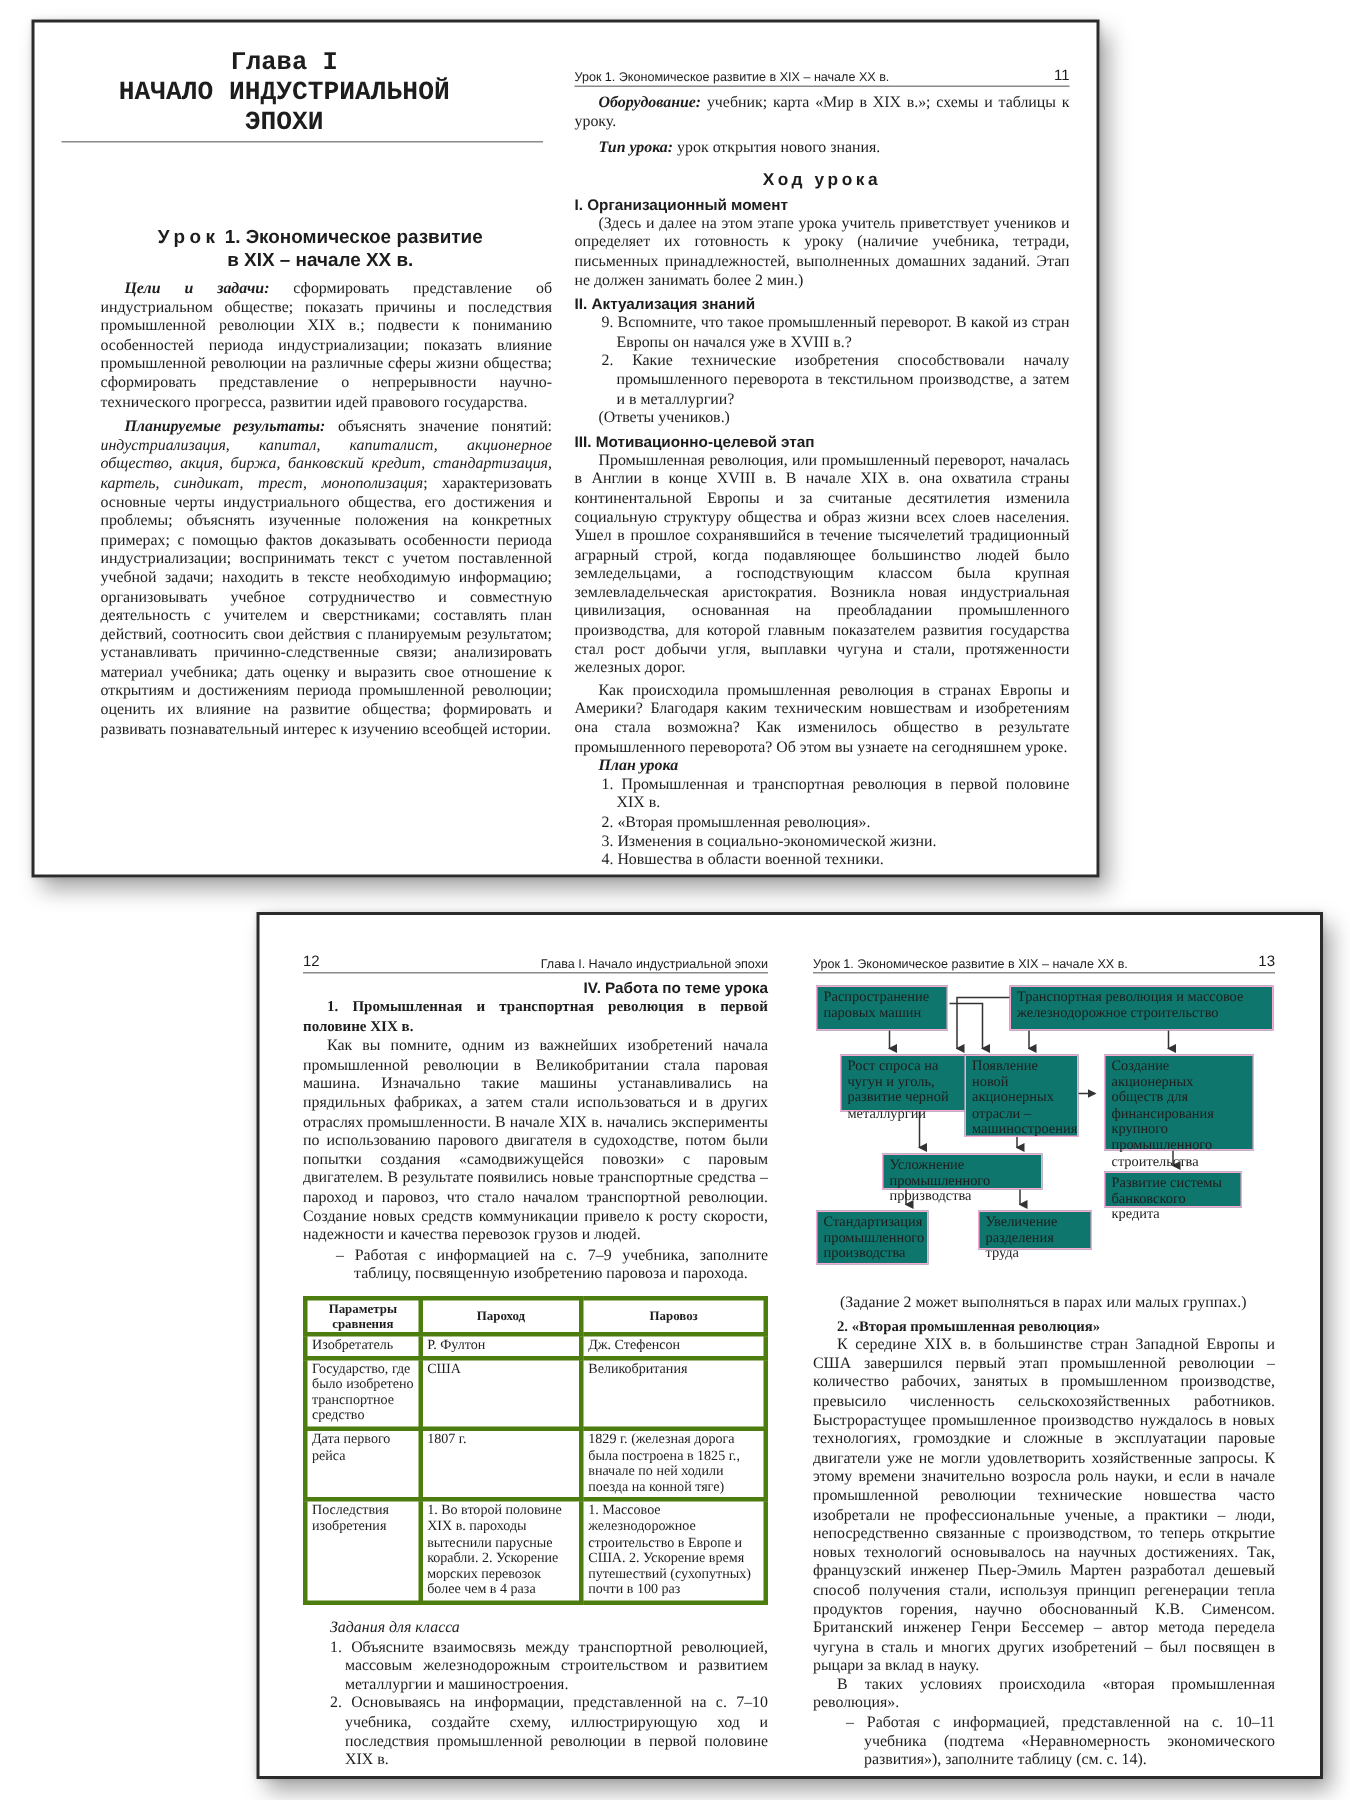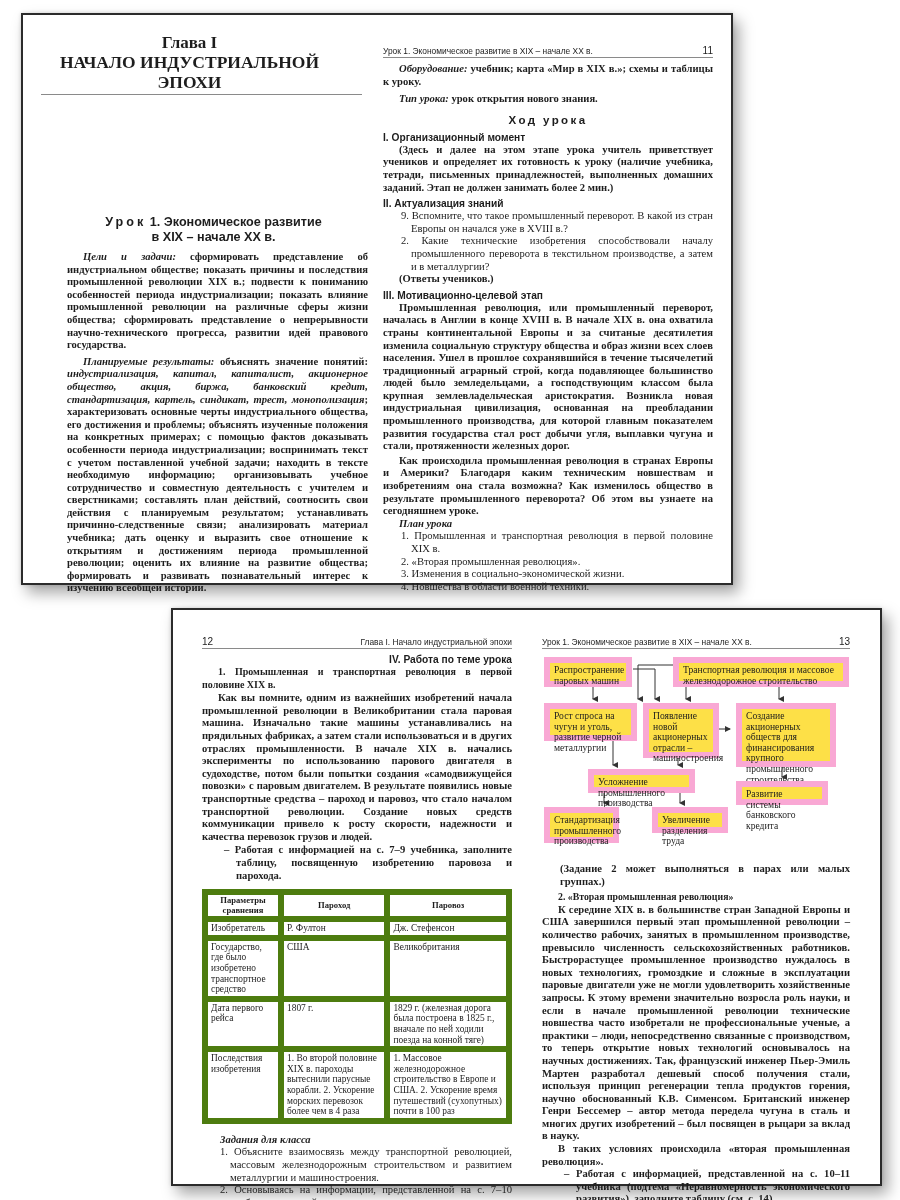--- a/index.html
+++ b/index.html
@@ -3,62 +3,62 @@
 <meta charset="utf-8">
 <style>
   html,body{margin:0;padding:0;background:#ffffff;}
   body{width:900px;height:1200px;position:relative;overflow:hidden;
        font-family:"Liberation Serif","DejaVu Serif",serif;color:#1d1d1d;}
   .spread{position:absolute;background:#fff;border:2px solid #2b2b2b;
           box-shadow:6px 8px 14px rgba(0,0,0,0.35), 0 0 4px rgba(0,0,0,0.15);}
   #spread-top{left:21px;top:13px;width:708px;height:568px;}
   #spread-bottom{left:171px;top:608px;width:707px;height:574px;}
   .page{position:absolute;top:0;height:100%;}
-  p{margin:0;font-weight:bold;}
+  p{margin:0;}
   .body-text{font-size:10.6px;line-height:12.6px;text-align:justify;}
   .indent{text-indent:16px;}
   .runhead{font-family:"Liberation Sans","DejaVu Sans",sans-serif;font-size:8.4px;
            display:flex;justify-content:space-between;align-items:center;
            border-bottom:1.3px solid #8a8a8a;padding-bottom:1px;}
   .runhead .num{font-size:10px;}
   .sec-head{font-family:"Liberation Sans","DejaVu Sans",sans-serif;font-weight:bold;
             font-size:10.2px;margin-top:4px;line-height:12px;}
   ol.numlist{margin:0;padding:0;list-style:none;}
   ol.numlist li{padding-left:28px;text-indent:-10px;font-size:10.6px;line-height:12.6px;text-align:justify;}
   .dashitem{padding-left:34px;text-indent:-12px;font-size:10.6px;line-height:12.6px;text-align:justify;}
   
-  .chapter-title{text-align:center;font-family:Liberation Serif, serif;font-weight:bold;}
+  .chapter-title{text-align:center;font-family:Liberation Mono, monospace;font-weight:bold;}
   .chapter-title .l1{font-size:17px;line-height:19px;font-weight:bold;}
   .chapter-title .l2{font-size:17.5px;line-height:20px;}
   .chapter-rule{border-bottom:1.5px solid #8a8a8a;margin-top:2px;}
   .lesson-title{text-align:center;font-family:"Liberation Sans","DejaVu Sans",sans-serif;font-weight:bold;
                 font-size:12.6px;line-height:15px;}
   .spaced{letter-spacing:3px;}
   .progress-title{text-align:center;font-family:"Liberation Sans","DejaVu Sans",sans-serif;font-weight:bold;
                   font-size:11.5px;letter-spacing:2.4px;margin:8px 0 6px;}
   table.cmp{border-collapse:collapse;width:100%;font-size:9.4px;line-height:10.6px;margin-top:7px;}
-  table.cmp td, table.cmp th{border:6px solid #4d7c0f;padding:1px 3px;vertical-align:top;text-align:left;}
+  table.cmp td, table.cmp th{border:3px solid #4d7c0f;padding:1px 3px;vertical-align:top;text-align:left;}
   table.cmp th{font-weight:bold;text-align:center;vertical-align:middle;font-size:8.6px;line-height:9.6px;}
-  .fc-box{position:absolute;border:6px solid #f9a8d4;background:#fde047;font-size:9.6px;line-height:10.6px;
+  .fc-box{position:absolute;border:1px solid #f9a8d4;background:#0f766e;font-size:9.6px;line-height:10.6px;
           padding:2px 4px;box-sizing:border-box;}
 </style>
 </head>
 <body>
 
 <div id="spread-top" class="spread">
 
   <div class="page" style="left:14px;width:305px;">
     <div class="chapter-title" style="margin-top:18px;">
       <div class="l1">Глава I</div>
       <div class="l2">НАЧАЛО ИНДУСТРИАЛЬНОЙ</div>
       <div class="l2">ЭПОХИ</div>
     </div>
     <div class="chapter-rule" style="margin-left:4px;margin-right:-20px;"></div>
 
-    <div class="lesson-title" style="margin-top:120px;margin-left:24px;margin-right:-24px;">
+    <div class="lesson-title" style="margin-top:56px;margin-left:24px;margin-right:-24px;">
       <div><span class="spaced">Урок</span> <span>1. Экономическое развитие</span></div>
       <div>в XIX – начале XX в.</div>
     </div>
 
     <div style="margin-top:6px;margin-left:30px;margin-right:-26px;">
       <p class="body-text indent"><b><i>Цели и задачи:</i></b><span> сформировать представление об индустриальном обществе; показать причины и последствия промышленной революции XIX в.; подвести к пониманию особенностей периода индустриализации; показать влияние промышленной революции на различные сферы жизни общества; сформировать представление о непрерывности научно-технического прогресса, развитии идей правового государства.</span></p>
       <p class="body-text indent" style="margin-top:4px;"><b><i>Планируемые результаты:</i></b><span> объяснять значение понятий: </span><i>индустриализация, капитал, капиталист, акционерное общество, акция, биржа, банковский кредит, стандартизация, картель, синдикат, трест, монополизация</i><span>; характеризовать основные черты индустриального общества, его достижения и проблемы; объяснять изученные положения на конкретных примерах; с помощью фактов доказывать особенности периода индустриализации; воспринимать текст с учетом поставленной учебной задачи; находить в тексте необходимую информацию; организовывать учебное сотрудничество и совместную деятельность с учителем и сверстниками; составлять план действий, соотносить свои действия с планируемым результатом; устанавливать причинно-следственные связи; анализировать материал учебника; дать оценку и выразить свое отношение к открытиям и достижениям периода промышленной революции; оценить их влияние на развитие общества; формировать и развивать познавательный интерес к изучению всеобщей истории.</span></p>
     </div>
   </div>
 
@@ -175,21 +175,21 @@
           <line x1="176" y1="74" x2="188" y2="74" marker-end="url(#arrR)"></line>
           <line x1="71" y1="84" x2="71" y2="110" marker-end="url(#arr)"></line>
           <line x1="136" y1="102" x2="136" y2="110" marker-end="url(#arr)"></line>
           <line x1="240" y1="112" x2="240" y2="122" marker-end="url(#arr)"></line>
           <line x1="62" y1="136" x2="62" y2="148" marker-end="url(#arr)"></line>
           <line x1="138" y1="136" x2="138" y2="148" marker-end="url(#arr)"></line>
         </g>
       </svg>
       <div class="fc-box" style="left:2px;top:2px;width:88px;height:30px;">Распространение паровых машин</div>
       <div class="fc-box" style="left:131px;top:2px;width:176px;height:30px;">Транспортная революция и массовое железнодорожное строительство</div>
-      <div class="fc-box" style="left:2px;top:48px;width:93px;height:38px;">Рост спроса на чугун и уголь, развитие черной металлургии</div>
+      <div class="fc-box" style="left:18px;top:48px;width:93px;height:38px;">Рост спроса на чугун и уголь, развитие черной металлургии</div>
       <div class="fc-box" style="left:101px;top:48px;width:76px;height:55px;">Появление новой акционерных отрасли – машиностроения</div>
       <div class="fc-box" style="left:194px;top:48px;width:100px;height:64px;">Создание акционерных обществ для финансирования крупного промышленного строительства</div>
       <div class="fc-box" style="left:46px;top:114px;width:107px;height:24px;">Усложнение промышленного производства</div>
       <div class="fc-box" style="left:194px;top:126px;width:92px;height:24px;">Развитие системы банковского кредита</div>
       <div class="fc-box" style="left:2px;top:152px;width:75px;height:36px;">Стандартизация промышленного производства</div>
       <div class="fc-box" style="left:110px;top:152px;width:76px;height:26px;">Увеличение разделения труда</div>
     </div>
 
     <p class="body-text" style="padding-left:18px;margin-top:4px;">(Задание 2 может выполняться в парах или малых группах.)</p>
     <p class="body-text indent" style="font-weight:bold;font-size:9.8px;margin-top:3px;">2. «Вторая промышленная революция»</p>

